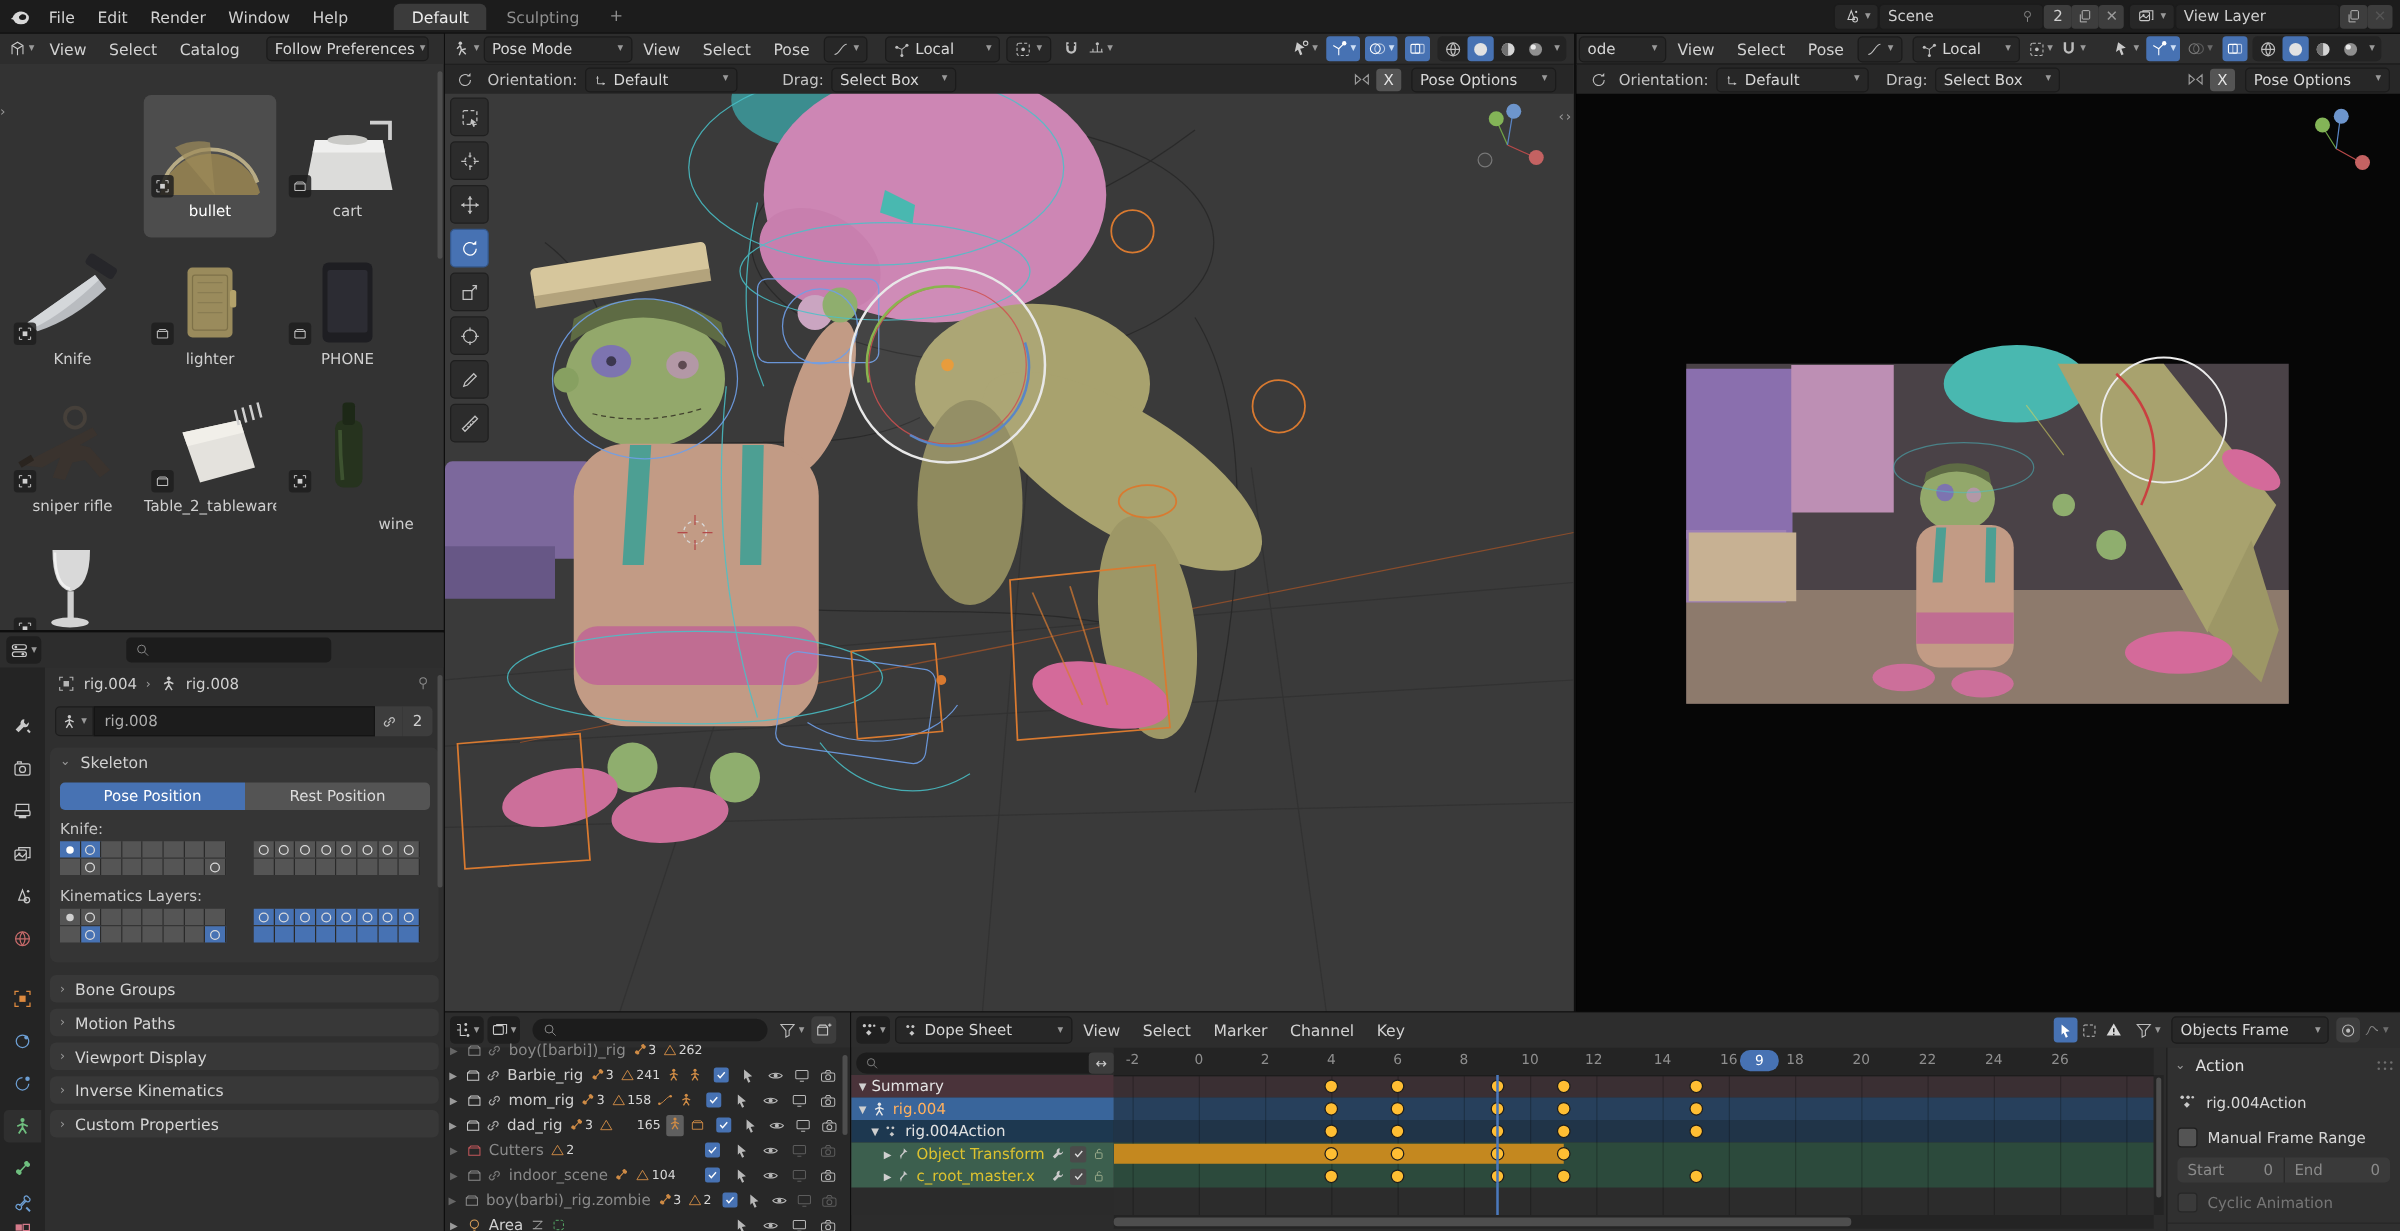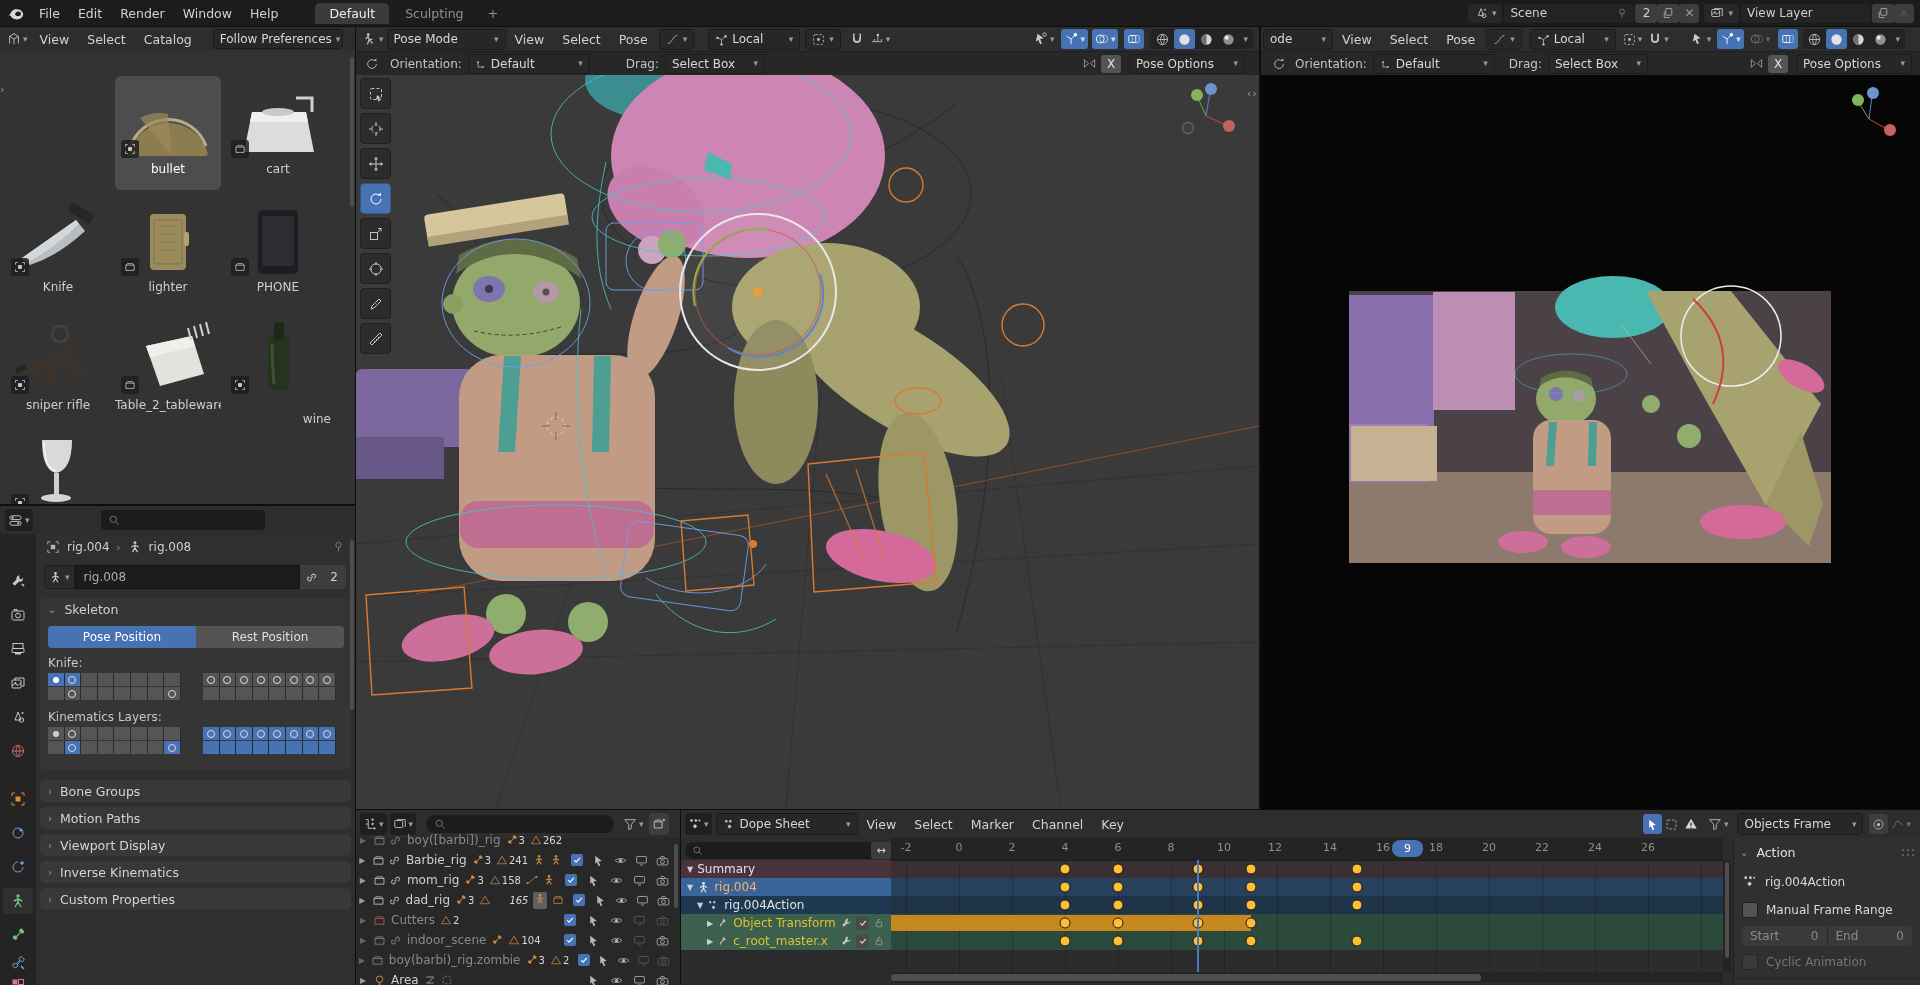--- a/index.html
+++ b/index.html
@@ -1264,21 +1264,21 @@
               <path d="M6.5 9.5l3-3M5.2 6.8L3.5 8.5a2.3 2.3 0 003.2 3.2l1.7-1.7M10.8 9.2l1.7-1.7a2.3 2.3 0 00-3.2-3.2L7.6 6" stroke="currentColor" fill="none" stroke-width="1.3"></path>
             </svg>
           </span>
           <span style="color: rgb(208, 208, 208); margin-left: 2px; white-space: nowrap;">dad_rig</span>
           <span style="display: flex; align-items: center; gap: 1px; margin-left: 2px;">
             <svg width="12" height="12" viewBox="0 0 16 16" fill="none" style="flex:none;color:#cf8b45">
               <path d="M4 12a1.8 1.8 0 112-2.8L10 5a1.8 1.8 0 112.8-2 1.8 1.8 0 11-2 2.8L7 10a1.8 1.8 0 11-3 2z" fill="currentColor"></path>
             </svg>
             <span style="font-size:10px;color:#d8d8d8;">3</span>
           </span>
-          <span style="display: flex; align-items: center; gap: 18px; margin-left: 2px; font-style: italic;">
+          <span style="display: flex; align-items: center; gap: 18px; margin-left: 2px;">
             <svg width="12" height="12" viewBox="0 0 16 16" fill="none" style="flex:none;color:#cf8b45">
               <path d="M8 3l6 10H2z" stroke="currentColor" fill="none"></path>
             </svg>
             <span style="font-size:10px;color:#d8d8d8;">165</span>
           </span>
           <span style="display: flex; align-items: center; gap: 1px; margin-left: 2px;">
             <span style="background:#5f5f5f;border-radius:2px;padding:1px;"><svg width="12" height="12" viewBox="0 0 16 16" fill="none" style="flex:none;color:#cf8b45">
                 <circle cx="8" cy="3" r="1.7" fill="currentColor"></circle>
                 <path d="M8 5v4M8 6l-4.2 2M8 6l4.2 2M8 9l-3 4.8M8 9l3 4.8" stroke="currentColor" fill="none" stroke-width="1.4"></path>
               </svg></span>

